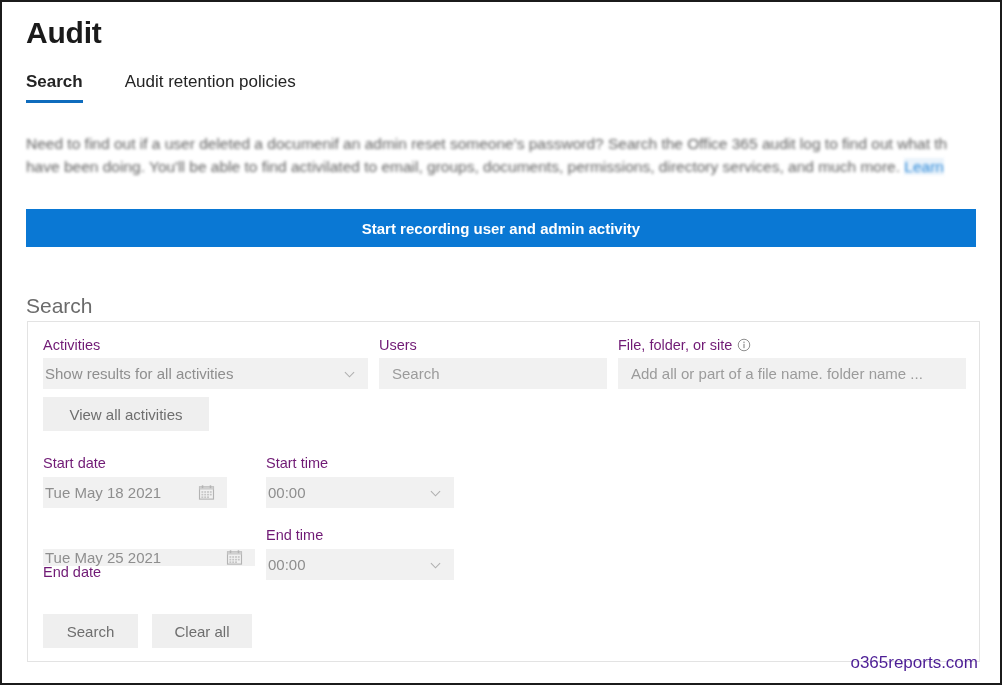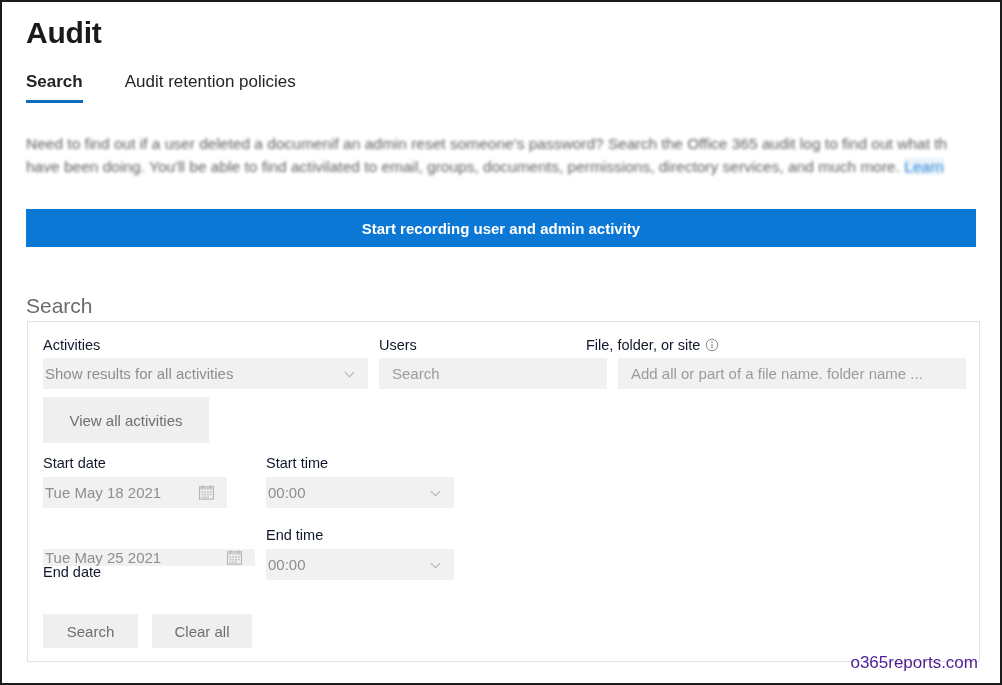--- a/index.html
+++ b/index.html
@@ -125,21 +125,21 @@
     width: 953px;
     height: 341px;
     border: 1px solid #e3e3e3;
     box-sizing: border-box;
     background: #ffffff;
   }
 
   .field-label {
     position: absolute;
     font-size: 14.5px;
-    color: #0f172a;
+    color: #701a75;
   }
 
   .ctl {
     position: absolute;
     background: #f1f1f1;
     box-sizing: border-box;
     display: flex;
     align-items: center;
     cursor: pointer;
   }
@@ -238,32 +238,32 @@
               <path d="M1 3.5 L6 8.5 L11 3.5" fill="none" stroke="#b0b0b0" stroke-width="1.2"></path>
             </svg>
       </span>
     </div>
 
     <div class="field-label" style="left:351px; top:15px;">Users</div>
     <div class="ctl" style="left:351px; top:36px; width:228px; height:31px;">
       <span class="ph">Search</span>
     </div>
 
-    <div class="field-label" style="left:558px; top:15px;text-align:right;">
+    <div class="field-label" style="left:590px; top:15px;text-align:right;">
       <span>File, folder, or site</span><span class="info-icon"><svg viewBox="0 0 16 16" width="14" height="14">
               <circle cx="8" cy="8" r="6.6" fill="none" stroke="#8a8a8a" stroke-width="1.1"></circle>
               <circle cx="8" cy="4.9" r="0.85" fill="#8a8a8a"></circle>
               <rect x="7.35" y="6.6" width="1.3" height="5.0" fill="#8a8a8a"></rect>
             </svg></span>
     </div>
     <div class="ctl" style="left:590px; top:36px; width:348px; height:31px;">
       <span class="ph">Add all or part of a file name. folder name ...</span>
     </div>
 
-    <button class="btn" style="left:15px; top:75px; width:166px; height:46px;">View all activities</button>
+    <button class="btn" style="left:15px; top:75px; width:166px; height:34px;">View all activities</button>
 
     <div class="field-label" style="left:15px; top:133px;">Start date</div>
     <div class="ctl" style="left:15px; top:155px; width:184px; height:31px;">
       <span class="val">Tue May 18 2021</span>
       <span class="cal-icon">
         <svg viewBox="0 0 18 18" width="17" height="17">
           <rect x="1.6" y="3" width="14.8" height="13" fill="none" stroke="#b3b3b3" stroke-width="1.2"></rect>
           <rect x="1.6" y="3" width="14.8" height="3" fill="#cfcfcf"></rect>
           <rect x="4" y="1.4" width="1.6" height="3" fill="#b3b3b3"></rect>
           <rect x="12.4" y="1.4" width="1.6" height="3" fill="#b3b3b3"></rect>

